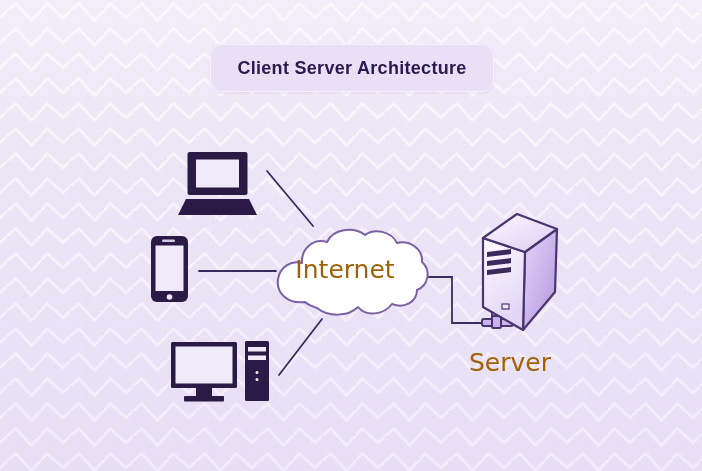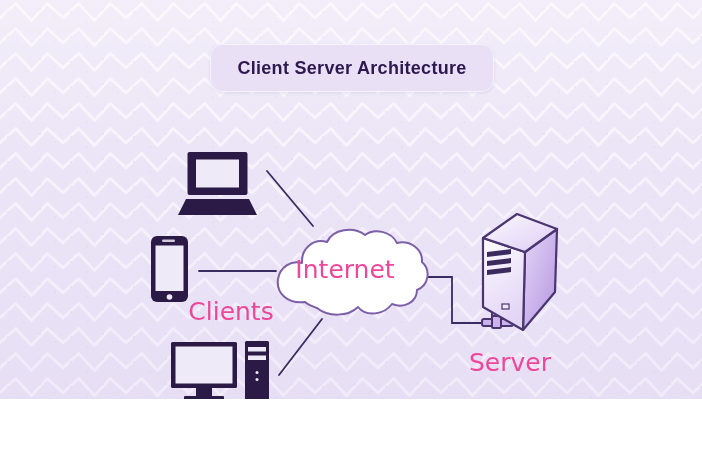--- a/index.html
+++ b/index.html
@@ -1,18 +1,18 @@
 <!DOCTYPE html>
 <html><head>
 <meta charset="utf-8">
 <style>
   html, body { margin: 0; padding: 0; background: #ffffff; }
   .canvas {
     position: relative;
-    width: 702px; height: 399px;
+    width: 702px; height: 471px;
     overflow: hidden;
     font-family: "DejaVu Sans", sans-serif;
   }
   .bg-svg, .lines-svg { position: absolute; left: 0; top: 0; }
   .bg-tint {
     position: absolute; inset: 0;
     background: linear-gradient(180deg, rgba(255,255,255,0.38) 0%, rgba(255,255,255,0.05) 35%, rgba(213,196,238,0.18) 100%);
     pointer-events: none;
   }
   .title-pill {
@@ -30,21 +30,21 @@
     color: #2D1850; white-space: nowrap;
   }
   .icon { position: absolute; }
   .laptop-icon   { left: 177px; top: 147px; }
   .phone-icon    { left: 149px; top: 234px; }
   .desktop-icon  { left: 167px; top: 337px; }
   .cloud-icon    { left: 271px; top: 225px; }
   .server-icon   { left: 466px; top: 202px; }
   .node-label {
     position: absolute;
-    color: #ec4899; font-size: 25px; line-height: 30px;
+    color: #a16207; font-size: 25px; line-height: 30px;
     text-align: center; white-space: nowrap;
   }
   .internet-label { left: 271px; top: 255px; width: 148px; }
   .clients-label  { left: 181px; top: 297px; width: 100px; }
   .server-label   { left: 450px; top: 348px; width: 120px; }
 </style>
 </head>
 <body>
 
 <div class="canvas">
@@ -143,16 +143,15 @@
     <polygon points="17,36 59,50 57,128 17,105" fill="url(#srvFront)" stroke="#4A3570" stroke-width="2.2" stroke-linejoin="round"></polygon>
     <polygon points="17,36 51,12 91,27 59,50" fill="url(#srvTop)" stroke="#4A3570" stroke-width="2.2" stroke-linejoin="round"></polygon>
 
     <polygon points="21,50 45,47 45,52 21,55" fill="#3A2A5E"></polygon>
     <polygon points="21,59 45,56 45,61 21,64" fill="#3A2A5E"></polygon>
     <polygon points="21,68 45,65 45,70 21,73" fill="#3A2A5E"></polygon>
 
     <rect x="36" y="102" width="7" height="5" fill="#EFE7FA" stroke="#4A3570" stroke-width="1.2"></rect>
   </svg>
 
-  <div class="node-label clients-label">Clients</div>
   <div class="node-label server-label">Server</div>
 
 </div>
 
 </body></html>

